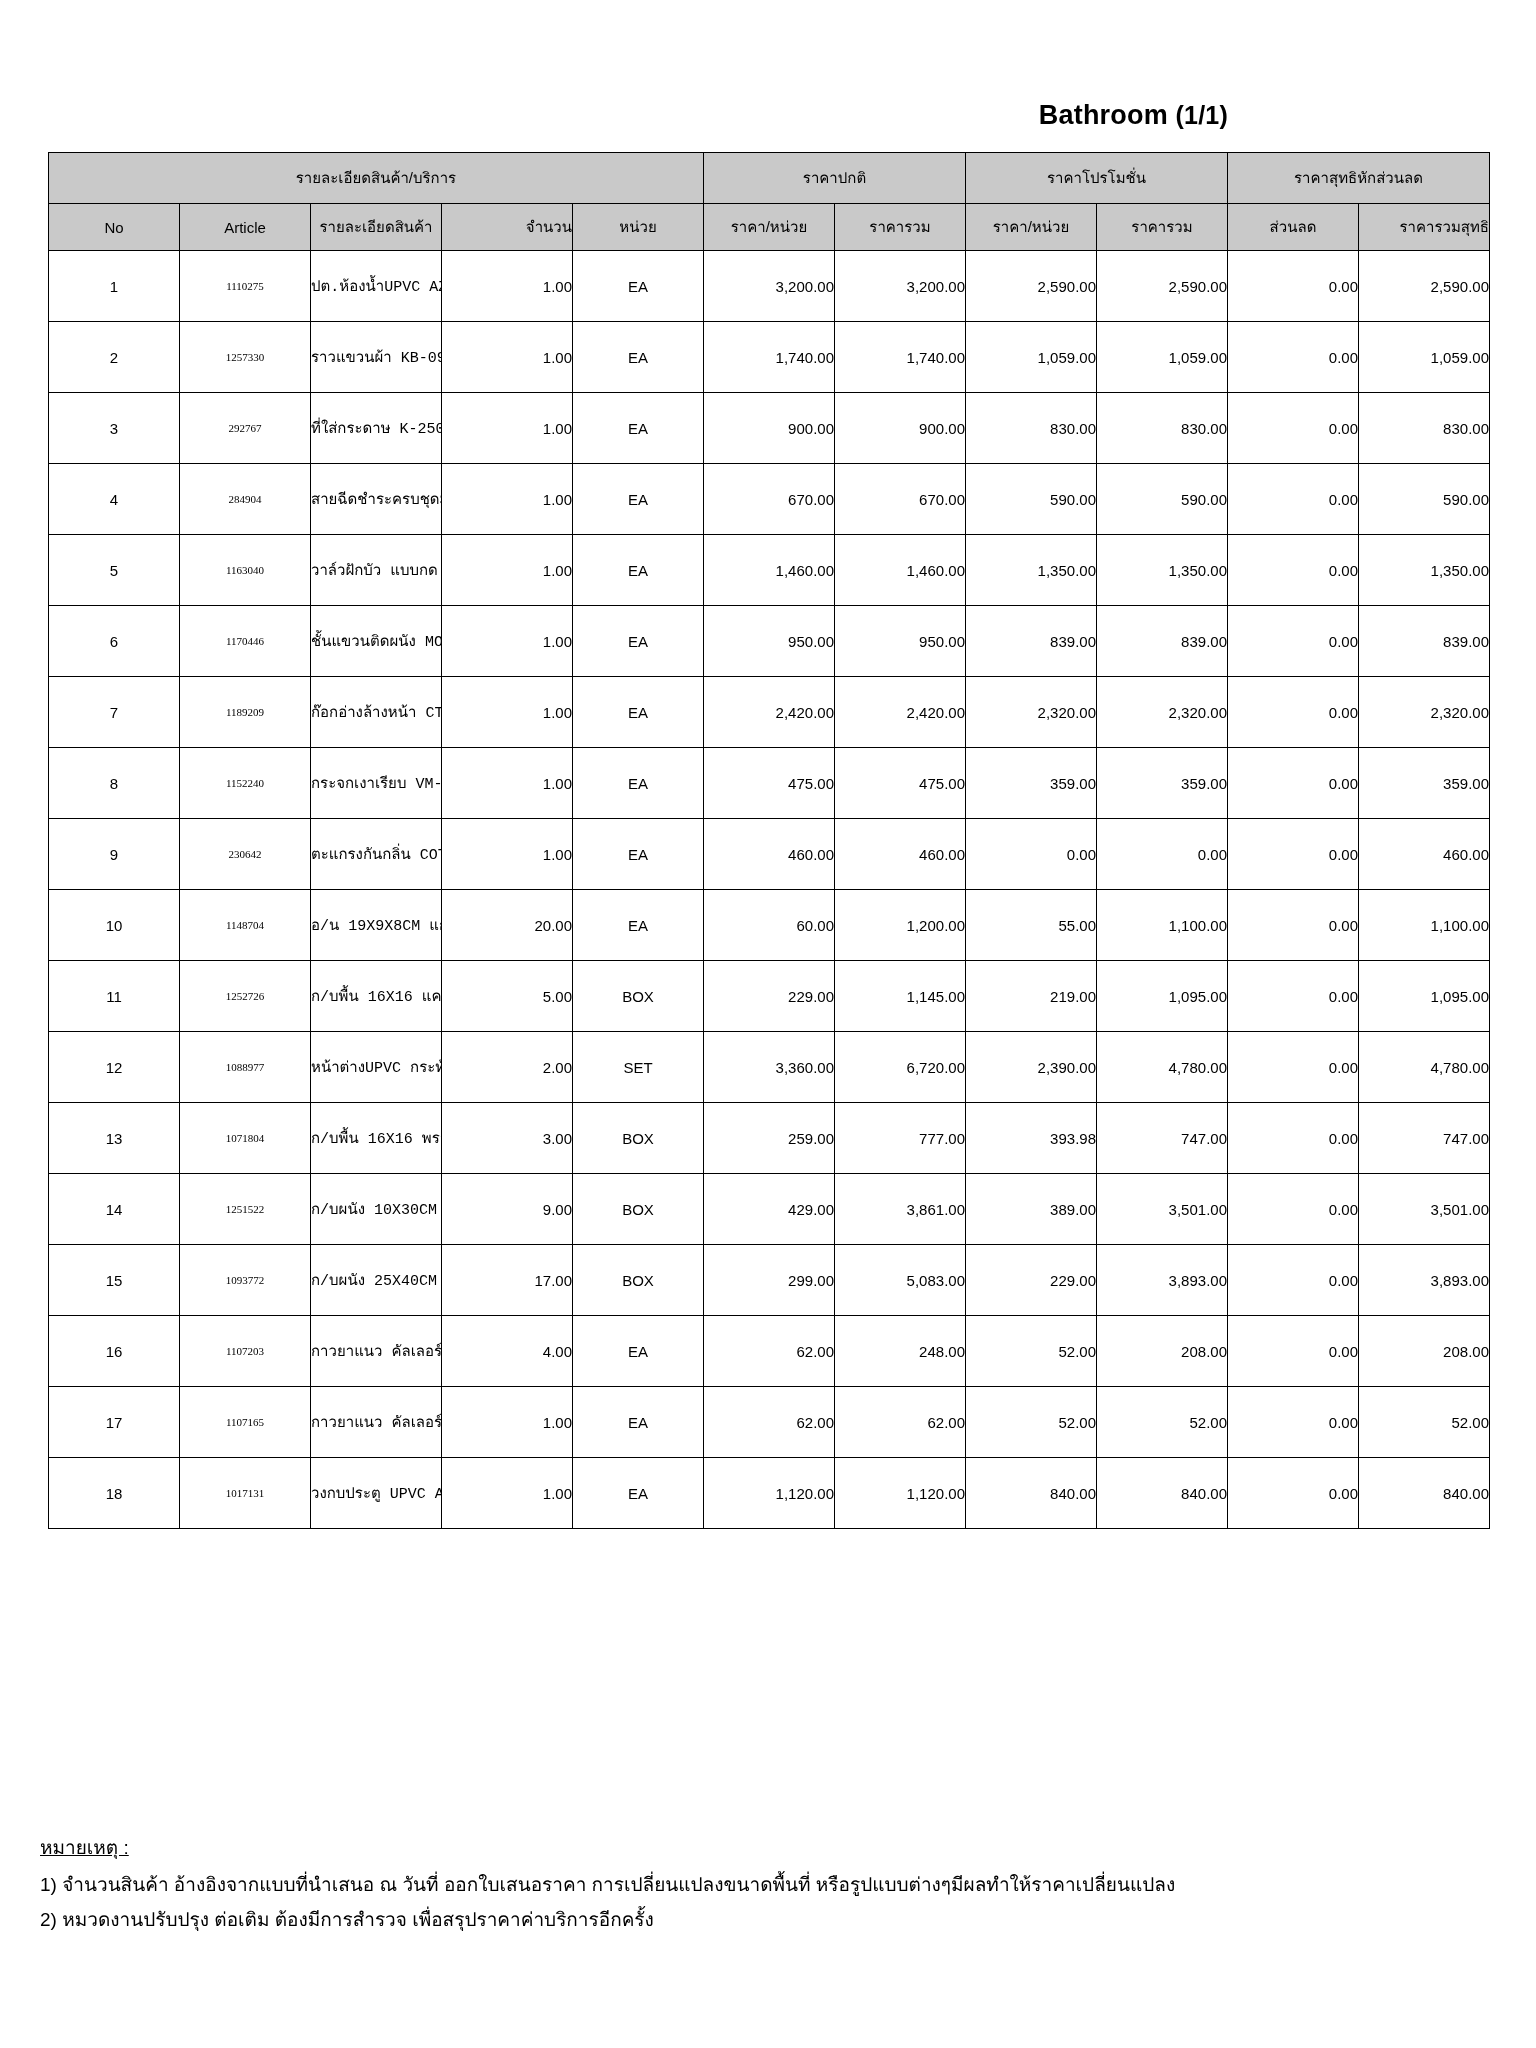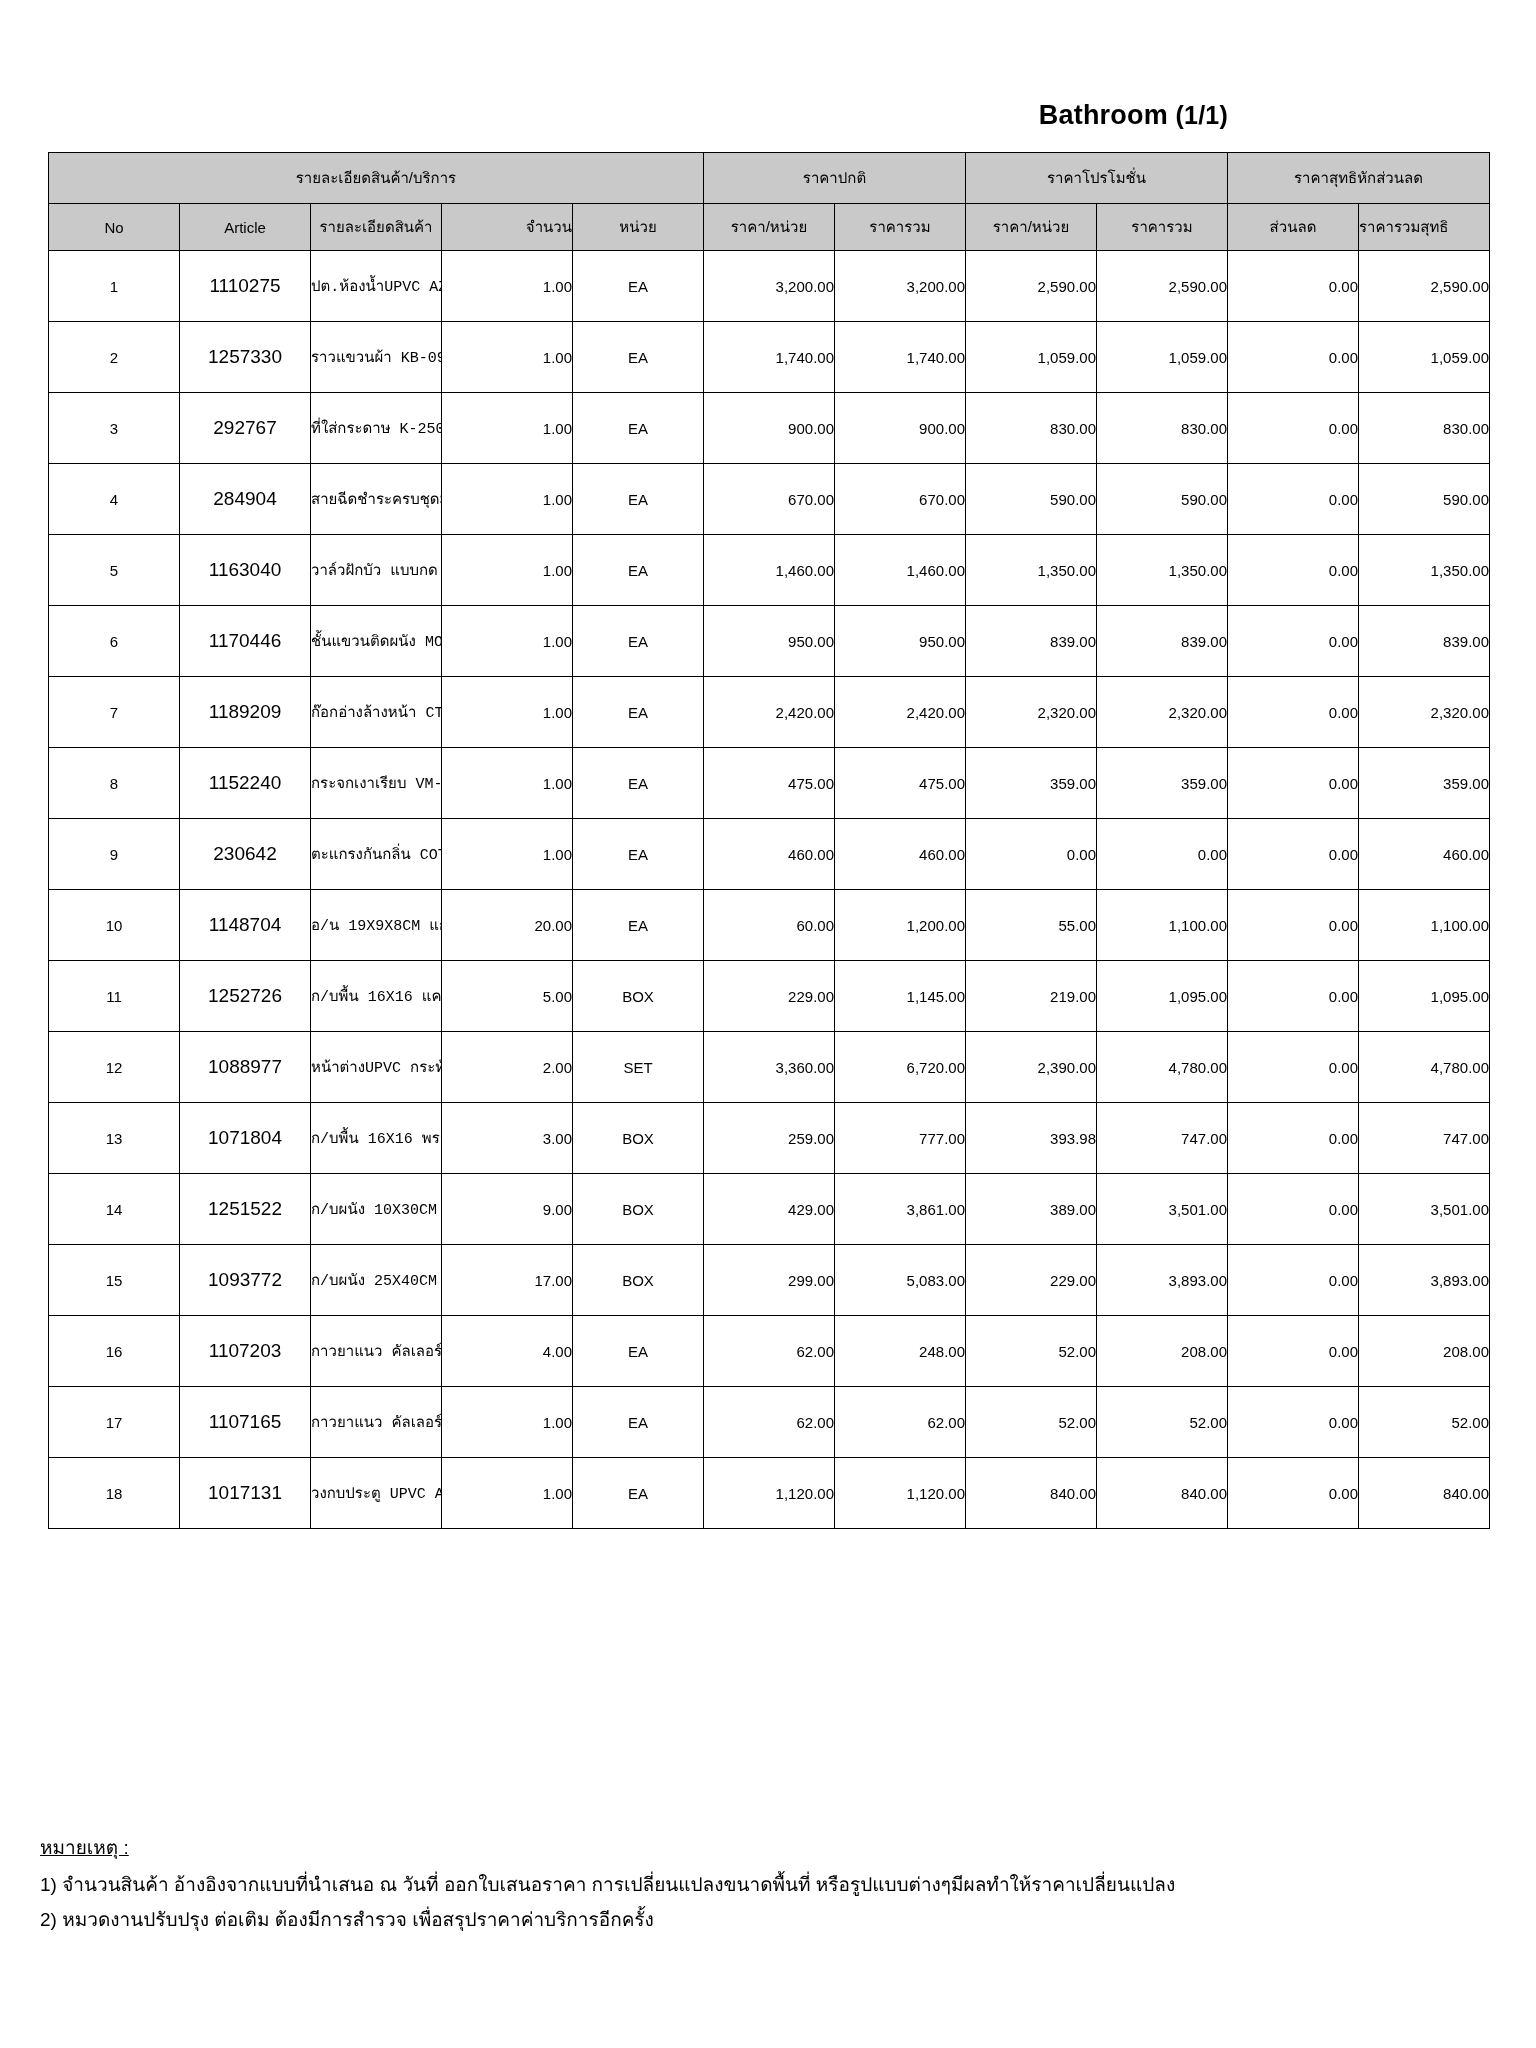--- a/index.html
+++ b/index.html
@@ -68,21 +68,21 @@
   .c-no      { width: 46px;  text-align: center; }
   .c-article { width: 86px;  text-align: center; }
   .c-desc    { width: 270px; text-align: left; padding-left: 10px; white-space: nowrap; overflow: hidden; font-family: Liberation Mono, monospace; }
   .c-qty     { width: 78px;  text-align: right; }
   .c-unit    { width: 66px;  text-align: center; }
   .c-num     { width: 124px; text-align: right; padding-right: 12px; }
   .c-disc    { width: 106px; text-align: right; padding-right: 12px; }
   .c-nettot  { width: 130px; text-align: right; padding-right: 12px; }
 
   tbody td.c-desc { font-size: 15px; }
-  tbody td.c-article { font-size: 19px; }
+  tbody td.c-article { font-size: 11px; font-family: Liberation Serif, serif; }
 
   .notes {
     position: absolute;
     left: 40px;
     top: 1830px;
     width: 1400px;
     font-size: 19px;
     line-height: 1.85;
   }
   .notes .head {
@@ -114,21 +114,21 @@
         <th class="c-no">No</th>
         <th class="c-article">Article</th>
         <th class="c-desc" style="text-align:center;padding-left:0;">รายละเอียดสินค้า</th>
         <th class="c-qty">จำนวน</th>
         <th class="c-unit">หน่วย</th>
         <th class="c-num" style="text-align:center;padding-right:0;">ราคา/หน่วย</th>
         <th class="c-num" style="text-align:center;padding-right:0;">ราคารวม</th>
         <th class="c-num" style="text-align:center;padding-right:0;">ราคา/หน่วย</th>
         <th class="c-num" style="text-align:center;padding-right:0;">ราคารวม</th>
         <th class="c-disc" style="text-align:center;padding-right:0;">ส่วนลด</th>
-        <th class="c-nettot" style="text-align:left;padding-right:0;">ราคารวมสุทธิ</th>
+        <th class="c-nettot" style="text-align:right;padding-right:0;">ราคารวมสุทธิ</th>
       </tr>
     </thead>
     <tbody>
       <tr>
         <td class="c-no">1</td>
         <td class="c-article">1110275</td>
         <td class="c-desc">ปต.ห้องน้ำUPVC AZLE PZLS02เกล็ด 70X200</td>
         <td class="c-qty">1.00</td>
         <td class="c-unit">EA</td>
         <td class="c-num">3,200.00</td>

